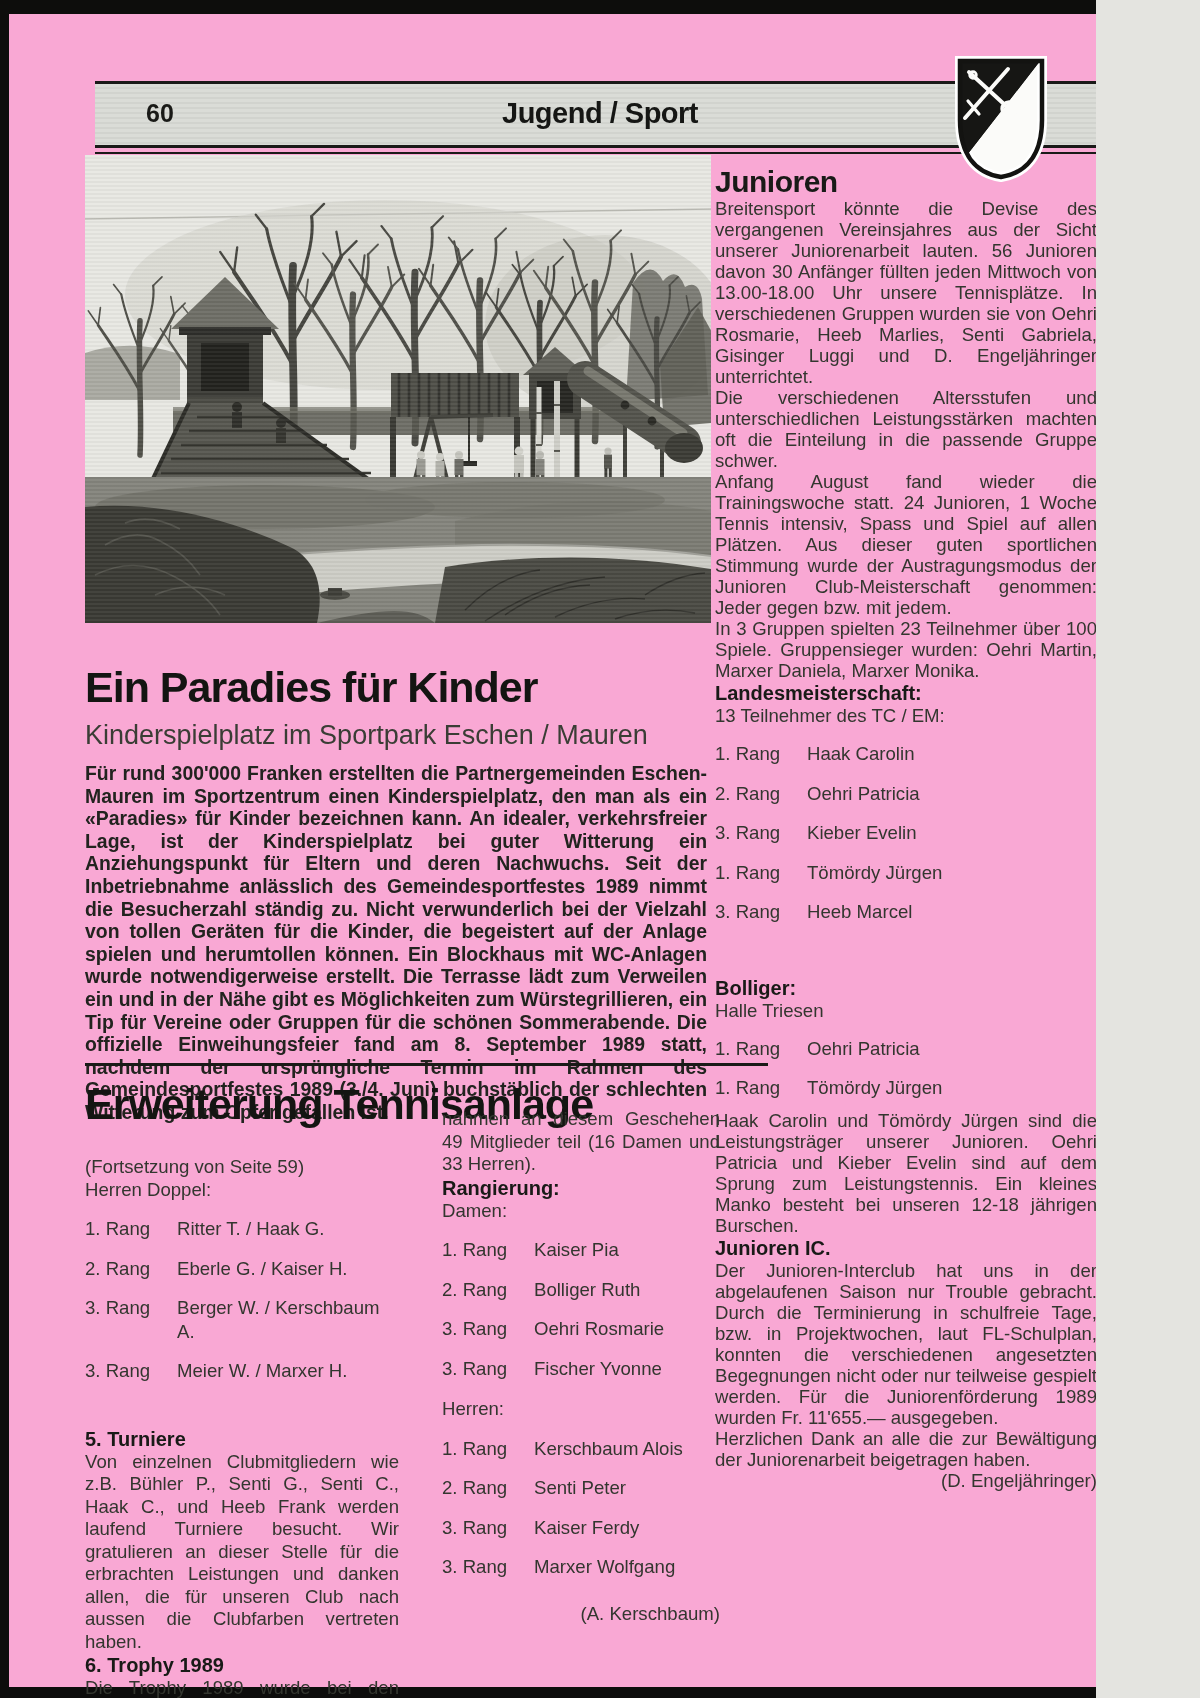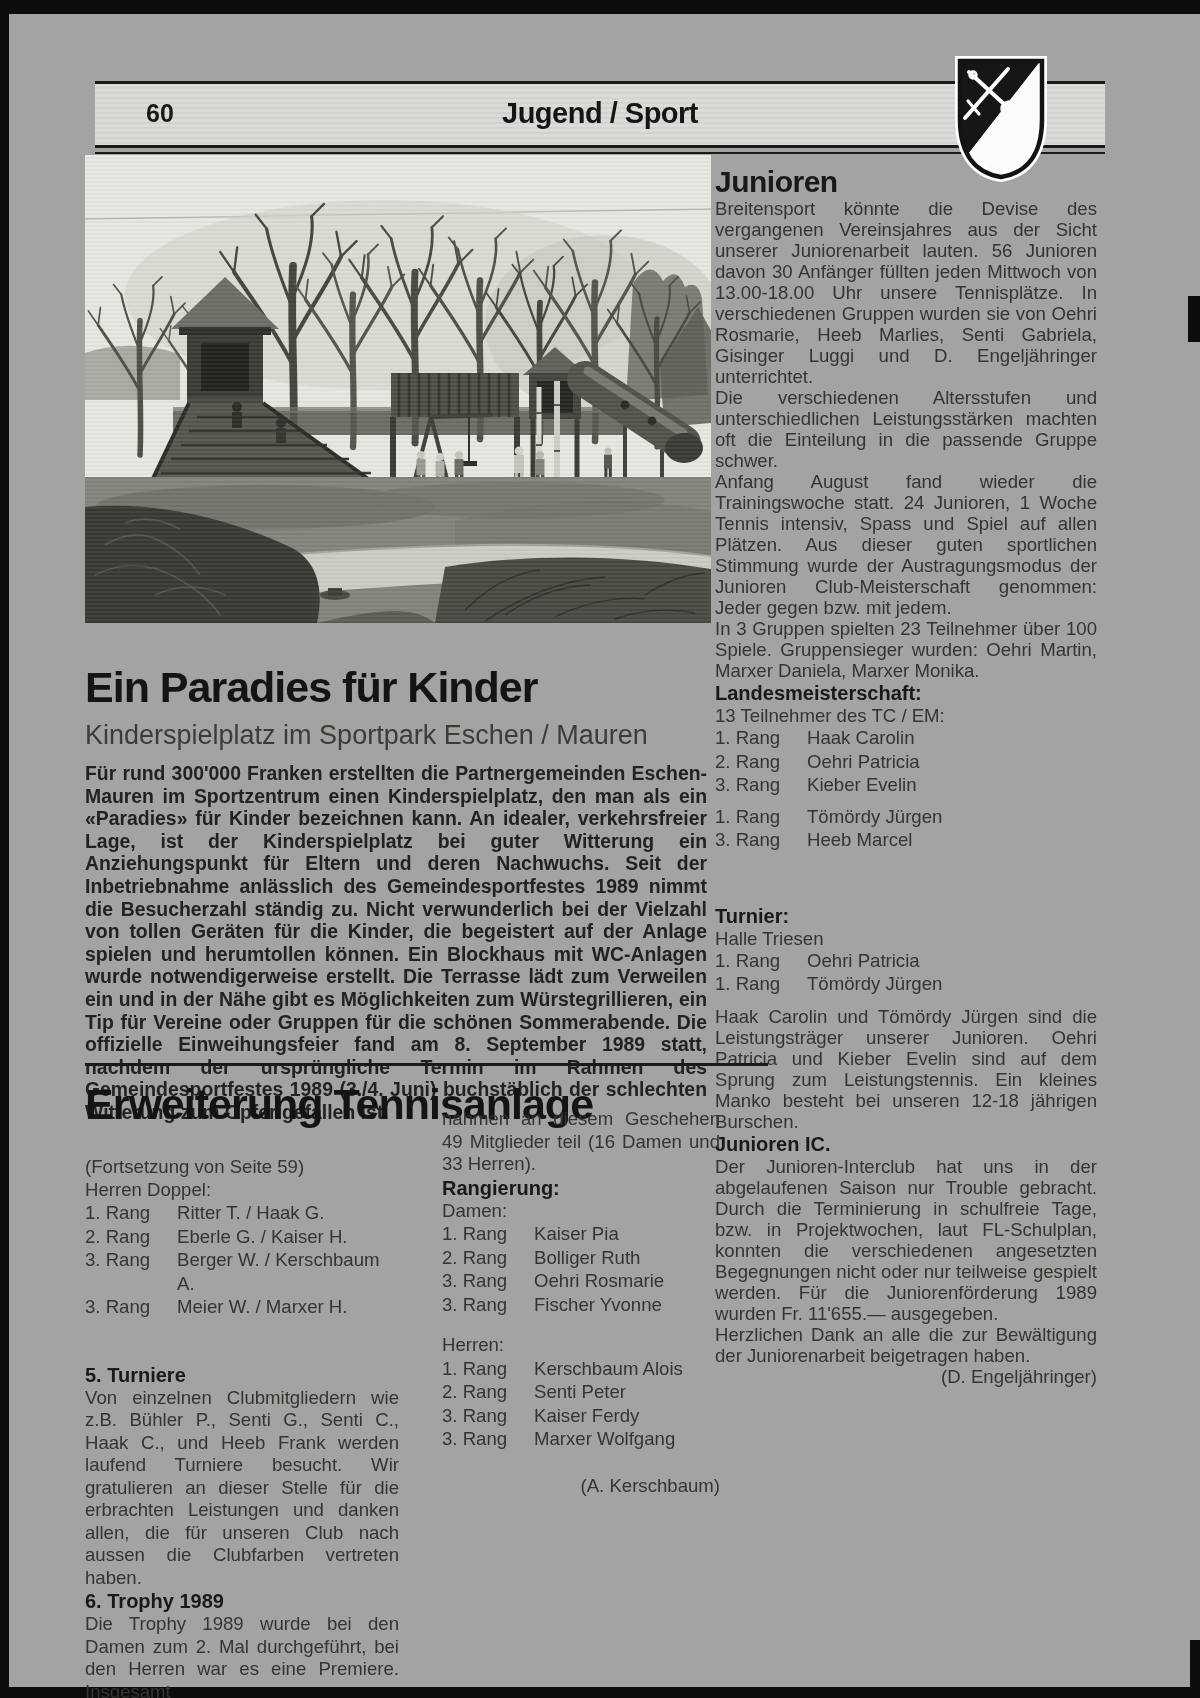--- a/index.html
+++ b/index.html
@@ -1,16 +1,16 @@
 <!DOCTYPE html>
 <html lang="de"><head>
 <meta charset="utf-8">
 <style>
   html,body{margin:0;padding:0;background:#e4e4e0;}
-  .page{position:relative;width:1200px;height:1698px;background:#a3a3a3;overflow:hidden;
+  .page{position:relative;width:1096px;height:1698px;background:#f9a8d4;overflow:hidden;
         font-family:"Liberation Sans","DejaVu Sans",sans-serif;color:#33362f;}
   
   .scan{position:absolute;background:#0d0d0c;}
   .scan-top{left:0;top:0;width:1200px;height:14px;}
   .scan-left{left:0;top:0;width:9px;height:1698px;}
   .scan-bottom{left:0;top:1687px;width:1200px;height:11px;}
   .scan-right-mark{left:1188px;top:296px;width:12px;height:46px;}
   .scan-right-mark2{left:1190px;top:1640px;width:10px;height:47px;}
 
   
@@ -29,21 +29,21 @@
   .photo:after{content:"";position:absolute;inset:0;
       background:repeating-linear-gradient(180deg,rgba(255,255,255,.05) 0 2px,rgba(0,0,0,.035) 2px 4px);
       pointer-events:none;}
   .photo svg{display:block;width:100%;height:100%;}
 
   
   .col-right{position:absolute;left:715px;top:166px;width:382px;font-size:18.6px;line-height:21px;}
   .col-right p{margin:0;text-align:justify;hyphens:auto;}
   h2.h-big{margin:0;font-size:30px;line-height:32px;font-weight:bold;color:#191a17;letter-spacing:-0.5px;}
   h3.h-sub{margin:0;font-size:20px;line-height:24px;font-weight:bold;color:#191a17;}
-  .rank-row{display:flex;line-height:23.5px;}
+  .rank-row{display:flex;line-height:23.5px;margin-top:16px;}
   .rank-label{flex:0 0 92px;}
   .rank-name{flex:1;}
   .sign-float{float:right;}
 
   
   .article{position:absolute;left:85px;top:664px;width:622px;}
   .article h1{margin:0;font-size:43px;line-height:46px;font-weight:bold;color:#141512;letter-spacing:-1px;}
   .article .subtitle{margin:10px 0 0 0;font-size:27px;line-height:30px;color:#3a3d35;}
   .article .lead{margin:12px 0 0 0;font-size:19.4px;line-height:22.6px;font-weight:bold;
                  color:#22231f;text-align:justify;hyphens:auto;}
@@ -309,21 +309,21 @@
           <span class="rank-label">1. Rang</span>
           <span class="rank-name">Tömördy Jürgen</span>
         </div>
 
         <div class="rank-row">
           <span class="rank-label">3. Rang</span>
           <span class="rank-name">Heeb Marcel</span>
         </div>
       </div>
 
-    <h3 class="h-sub mb2">Turnier:</h3>
+    <h3 class="h-sub mb2">Bolliger:</h3>
     <p class="plain mb8">Halle Triesen</p>
     <div class="mb10">
 
         <div class="rank-row">
           <span class="rank-label">1. Rang</span>
           <span class="rank-name">Oehri Patricia</span>
         </div>
 
         <div class="rank-row">
           <span class="rank-label">1. Rang</span>

